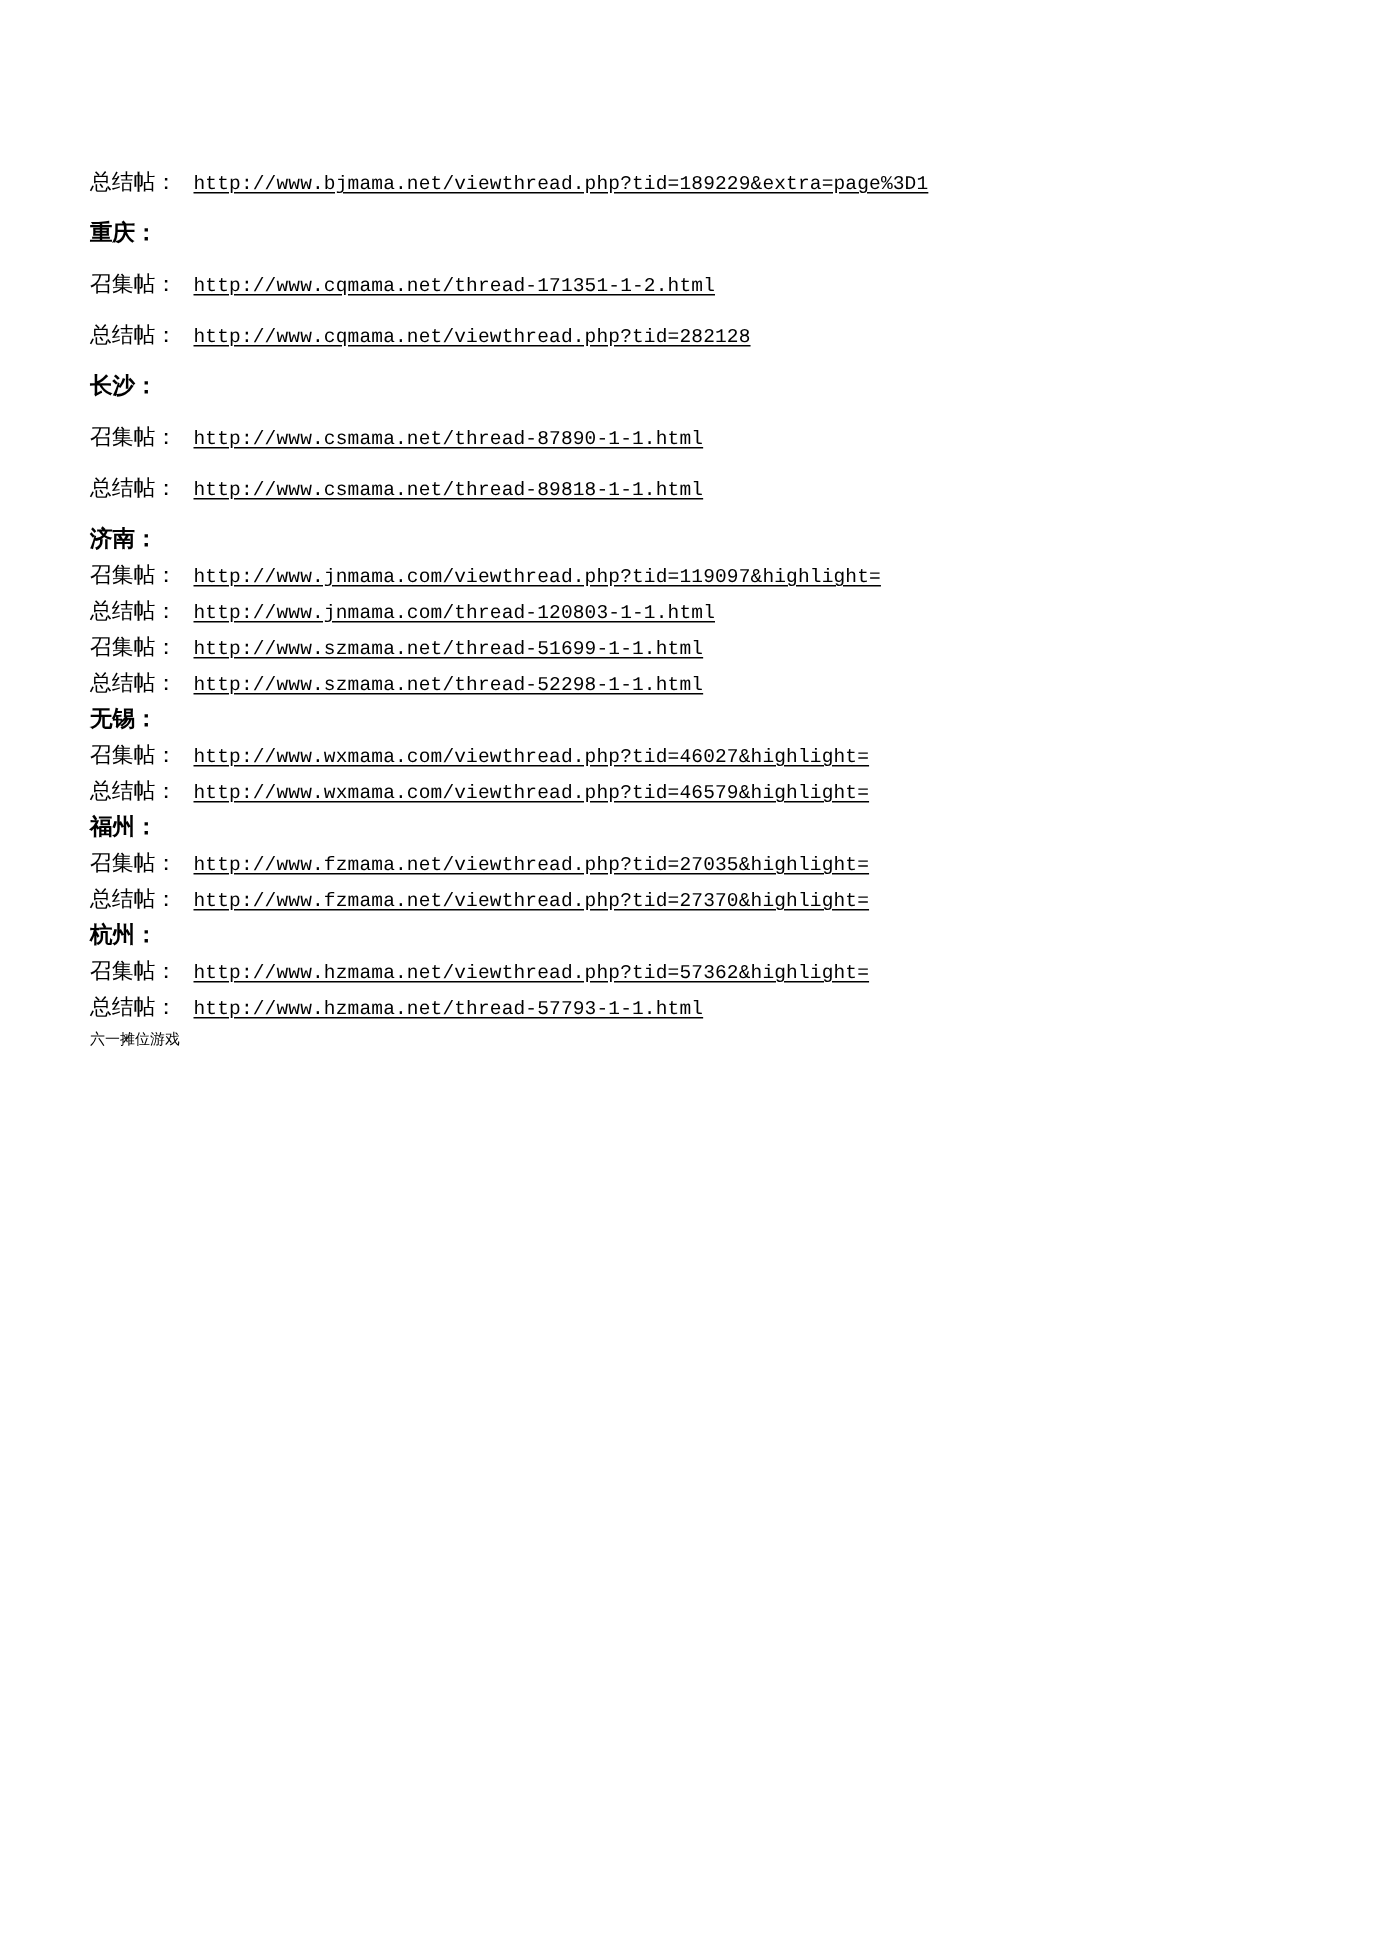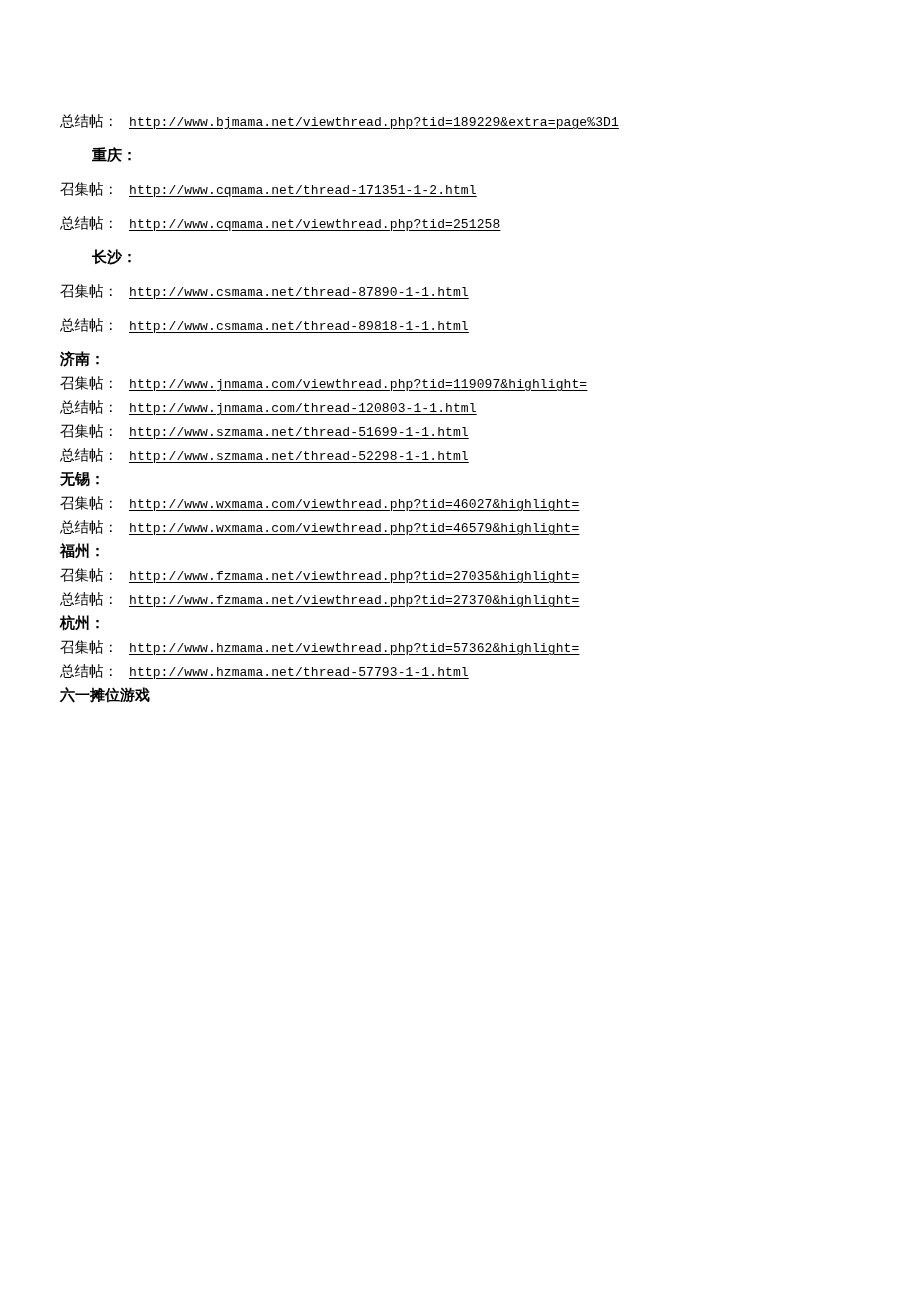--- a/index.html
+++ b/index.html
@@ -33,21 +33,21 @@
 
   
   .line {
     display: flex;
     align-items: baseline;
     white-space: nowrap;
   }
 
   
   .sp-loose.line   { height: 34px; }
-  .sp-loose.heading{ height: 34px; margin-left: 32px; }
+  .sp-loose.heading{ height: 34px; }
 
   
   .sp-tight.line   { height: 24px; }
   .sp-tight.heading{ height: 24px; text-align: center; }
 
   
   .heading {
     display: flex;
     align-items: baseline;
     font-family: "DejaVu Sans", "Liberation Sans", sans-serif;
@@ -76,22 +76,22 @@
     text-decoration: underline;
     text-underline-offset: 2px;
     letter-spacing: 0.1px;
     cursor: pointer;
     text-align: right;
   }
 
   
   .final-heading {
     font-family: "DejaVu Sans", "Liberation Sans", sans-serif;
-    font-weight: bold;
-    font-size: 15px;
+    font-weight: normal;
+    font-size: 10px;
     height: 24px;
     display: flex;
     align-items: baseline;
   }
 </style>
 </head>
 <body>
 
 <div class="page">
   <div class="doc-body">
@@ -101,21 +101,21 @@
       <span class="url">http://www.bjmama.net/viewthread.php?tid=189229&amp;extra=page%3D1</span>
     </div>
 
     <div class="heading sp-loose">重庆：</div>
     <div class="line sp-loose">
       <span class="label">召集帖：</span>
       <span class="url">http://www.cqmama.net/thread-171351-1-2.html</span>
     </div>
     <div class="line sp-loose">
       <span class="label">总结帖：</span>
-      <span class="url">http://www.cqmama.net/viewthread.php?tid=251258</span>
+      <span class="url">http://www.cqmama.net/viewthread.php?tid=282128</span>
     </div>
 
     <div class="heading sp-loose">长沙：</div>
     <div class="line sp-loose">
       <span class="label">召集帖：</span>
       <span class="url">http://www.csmama.net/thread-87890-1-1.html</span>
     </div>
     <div class="line sp-loose">
       <span class="label">总结帖：</span>
       <span class="url">http://www.csmama.net/thread-89818-1-1.html</span>

